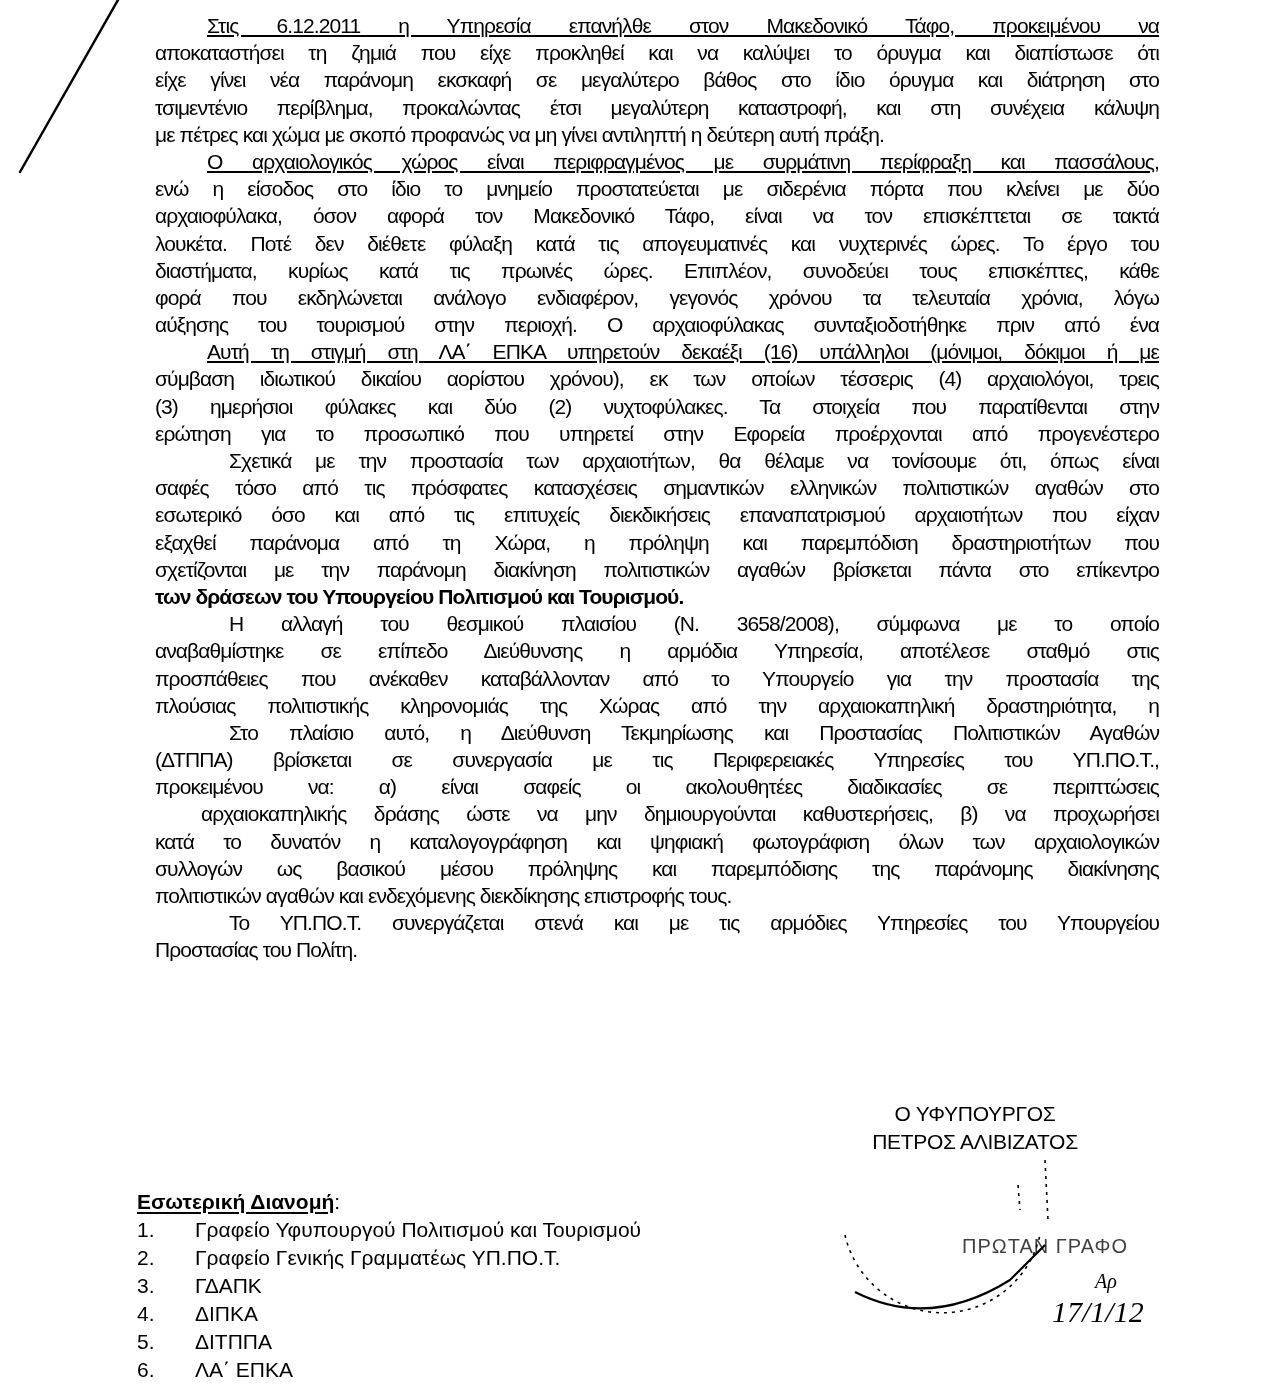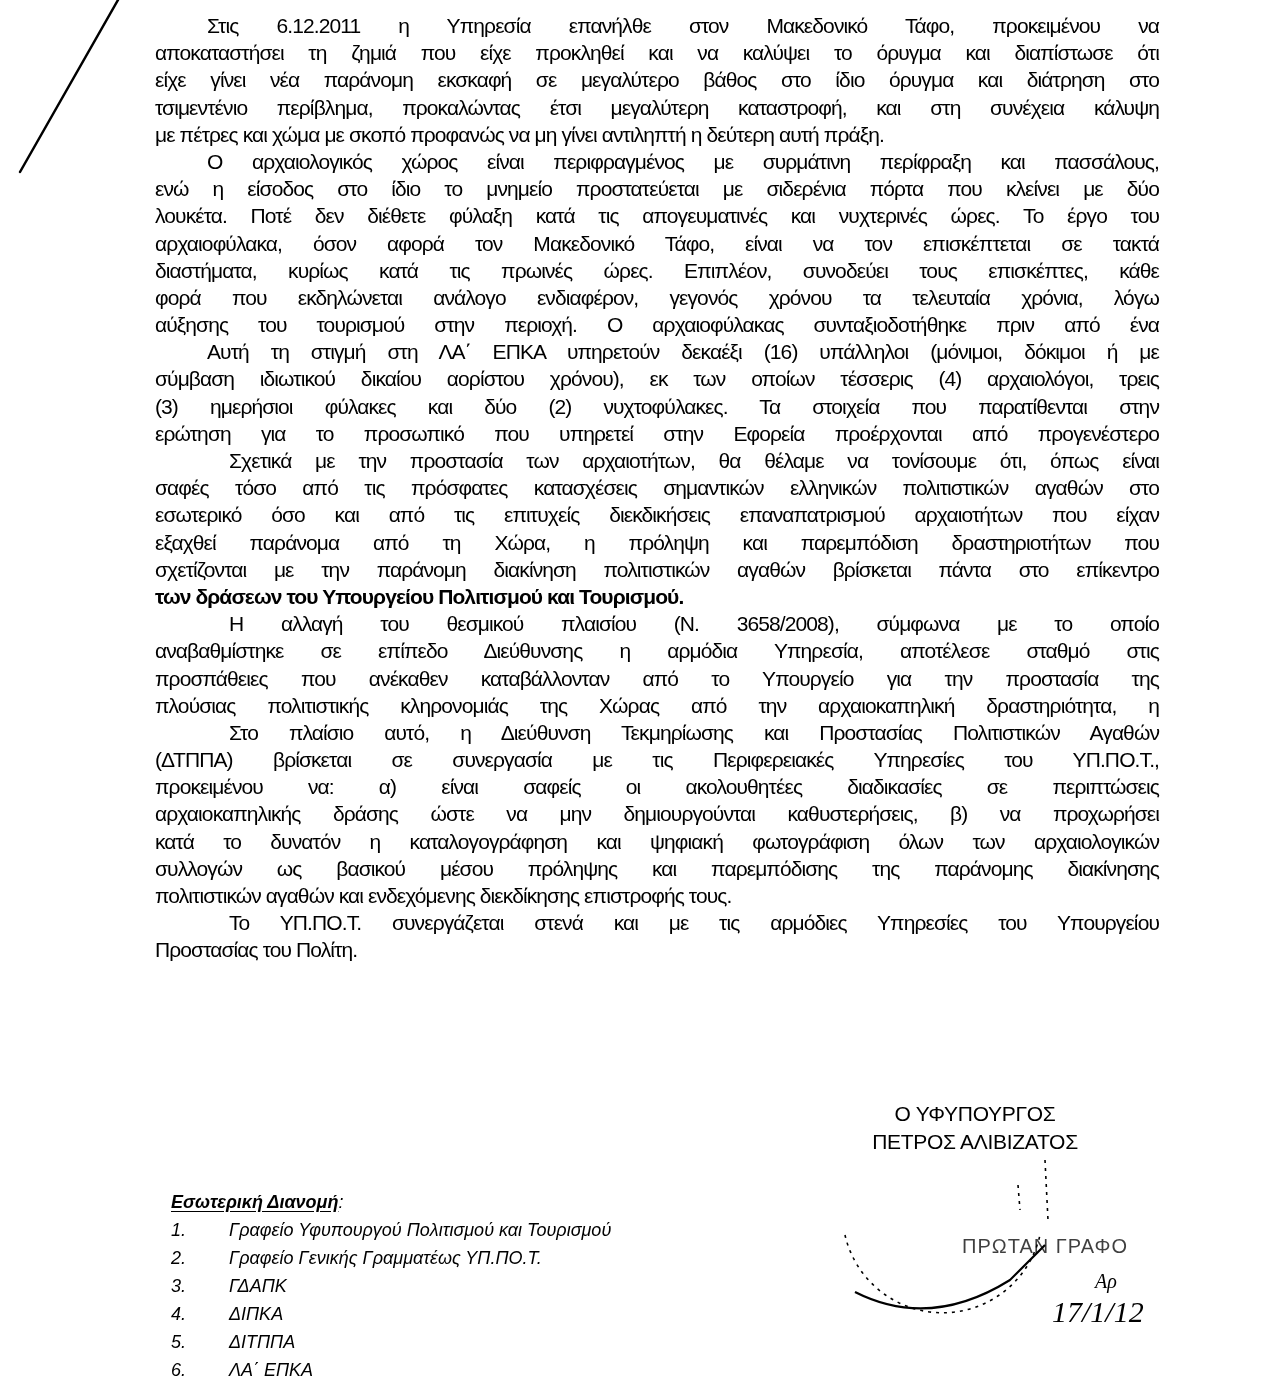--- a/index.html
+++ b/index.html
@@ -6,25 +6,25 @@
   body { width: 1261px; height: 1392px; position: relative; overflow: hidden; color: #000; }
   .page { position: absolute; left: 0; top: 0; width: 1261px; height: 1392px; }
   .margin-line { position: absolute; left: 0; top: 0; width: 140px; height: 190px; }
   .body-text {
     position: absolute; left: 155px; top: 12px; width: 1004px;
     font-family: "Liberation Sans", sans-serif;
     font-size: 21px; line-height: 27.2px; letter-spacing: -0.9px;
   }
   .line { display: block; white-space: nowrap; text-align: justify; text-align-last: justify; height: 27.2px; overflow: visible; }
   .line.last { text-align-last: left; }
-  .line.i1 { padding-left: 52px; }
+  .line.i1 { padding-left: 52px; text-decoration: underline; }
   .line.i2 { padding-left: 74px; }
   .distribution {
-    position: absolute; left: 171px; top: 1188px;
-    font-family: "Liberation Sans", sans-serif; font-size: 18px; line-height: 28px; font-style: italic;
+    position: absolute; left: 137px; top: 1188px;
+    font-family: "Liberation Sans", sans-serif; font-size: 21px; line-height: 28px;
   }
   .dist-heading { font-weight: bold; }
   .dist-heading .u { text-decoration: underline; text-underline-offset: 3px; }
   .dist-item { display: flex; }
   .dist-item .num { width: 58px; }
   .signature {
     position: absolute; left: 830px; top: 1100px; width: 290px;
     font-family: "Liberation Sans", sans-serif; font-size: 21px; line-height: 28px;
     text-align: center; letter-spacing: -0.3px;
   }
@@ -43,22 +43,22 @@
       <div>
         <span class="line i1" style="display: block;"><span style="white-space: nowrap; word-spacing: 0px;">Στις 6.12.2011 η Υπηρεσία επανήλθε στον Μακεδονικό Τάφο, προκειμένου να</span></span>
         <span class="line" style="display: block;"><span style="white-space: nowrap; word-spacing: 0px;">αποκαταστήσει τη ζημιά που είχε προκληθεί και να καλύψει το όρυγμα και διαπίστωσε  ότι</span></span>
         <span class="line" style="display: block;"><span style="white-space: nowrap; word-spacing: 0px;">είχε γίνει νέα παράνομη εκσκαφή σε μεγαλύτερο βάθος στο ίδιο όρυγμα και διάτρηση στο</span></span>
         <span class="line" style="display: block;"><span style="white-space: nowrap; word-spacing: 0px;">τσιμεντένιο περίβλημα, προκαλώντας έτσι μεγαλύτερη καταστροφή, και στη συνέχεια κάλυψη</span></span>
         <span class="line last" style="display: block;"><span style="white-space: nowrap;">με πέτρες και χώμα με σκοπό προφανώς να μη γίνει αντιληπτή η δεύτερη αυτή πράξη.</span></span>
       </div>
       <div>
         <span class="line i1" style="display: block;"><span style="white-space: nowrap; word-spacing: 0px;">Ο αρχαιολογικός χώρος είναι περιφραγμένος με συρμάτινη περίφραξη και πασσάλους,</span></span>
         <span class="line" style="display: block;"><span style="white-space: nowrap; word-spacing: 0px;">ενώ η είσοδος στο ίδιο το μνημείο προστατεύεται με σιδερένια πόρτα που κλείνει με δύο</span></span>
+        <span class="line" style="display: block;"><span style="white-space: nowrap; word-spacing: 0px;">αρχαιοφύλακα, όσον αφορά τον Μακεδονικό Τάφο, είναι να τον επισκέπτεται σε τακτά</span></span>
         <span class="line" style="display: block;"><span style="white-space: nowrap; word-spacing: 0px;">λουκέτα. Ποτέ δεν διέθετε φύλαξη κατά τις απογευματινές και νυχτερινές ώρες. Το έργο του</span></span>
-        <span class="line" style="display: block;"><span style="white-space: nowrap; word-spacing: 0px;">αρχαιοφύλακα, όσον αφορά τον Μακεδονικό Τάφο, είναι να τον επισκέπτεται σε τακτά</span></span>
         <span class="line" style="display: block;"><span style="white-space: nowrap; word-spacing: 0px;">διαστήματα, κυρίως κατά τις πρωινές ώρες. Επιπλέον, συνοδεύει τους επισκέπτες, κάθε</span></span>
         <span class="line" style="display: block;"><span style="white-space: nowrap; word-spacing: 0px;">φορά που εκδηλώνεται ανάλογο ενδιαφέρον, γεγονός χρόνου τα τελευταία χρόνια, λόγω</span></span>
         <span class="line" style="display: block;"><span style="white-space: nowrap; word-spacing: 0px;">αύξησης του τουρισμού στην περιοχή.  Ο αρχαιοφύλακας συνταξιοδοτήθηκε πριν από ένα</span></span>
       </div>
       <div>
         <span class="line i1" style="display: block;"><span style="white-space: nowrap; word-spacing: 0px;">Αυτή τη στιγμή στη ΛΑ΄ ΕΠΚΑ υπηρετούν δεκαέξι (16) υπάλληλοι (μόνιμοι, δόκιμοι ή με</span></span>
         <span class="line" style="display: block;"><span style="white-space: nowrap; word-spacing: 0px;">σύμβαση ιδιωτικού δικαίου αορίστου χρόνου), εκ των οποίων τέσσερις (4) αρχαιολόγοι, τρεις</span></span>
         <span class="line" style="display: block;"><span style="white-space: nowrap; word-spacing: 0px;">(3) ημερήσιοι φύλακες και δύο (2) νυχτοφύλακες. Τα στοιχεία που παρατίθενται στην</span></span>
         <span class="line" style="display: block;"><span style="white-space: nowrap; word-spacing: 0px;">ερώτηση για το προσωπικό που υπηρετεί στην Εφορεία προέρχονται από προγενέστερο</span></span>
       </div>
@@ -73,21 +73,21 @@
       <div>
         <span class="line i2" style="display: block;"><span style="white-space: nowrap; word-spacing: 0px;">Η αλλαγή του θεσμικού πλαισίου (Ν. 3658/2008), σύμφωνα με το οποίο</span></span>
         <span class="line" style="display: block;"><span style="white-space: nowrap; word-spacing: 0px;">αναβαθμίστηκε σε επίπεδο Διεύθυνσης η αρμόδια Υπηρεσία, αποτέλεσε σταθμό στις</span></span>
         <span class="line" style="display: block;"><span style="white-space: nowrap; word-spacing: 0px;">προσπάθειες που ανέκαθεν καταβάλλονταν από το Υπουργείο για την προστασία της</span></span>
         <span class="line" style="display: block;"><span style="white-space: nowrap; word-spacing: 0px; margin-top: 23px;">πλούσιας πολιτιστικής κληρονομιάς της Χώρας από την αρχαιοκαπηλική δραστηριότητα, η</span></span>
       </div>
       <div>
         <span class="line i2" style="display: block;"><span style="white-space: nowrap; word-spacing: 0px;">Στο πλαίσιο αυτό, η Διεύθυνση Τεκμηρίωσης και Προστασίας Πολιτιστικών Αγαθών</span></span>
         <span class="line" style="display: block;"><span style="white-space: nowrap; word-spacing: 0px;">(ΔΤΠΠΑ) βρίσκεται σε συνεργασία με τις Περιφερειακές Υπηρεσίες του ΥΠ.ΠΟ.Τ.,</span></span>
         <span class="line" style="display: block;"><span style="white-space: nowrap; word-spacing: 0px;">προκειμένου να: α) είναι σαφείς οι ακολουθητέες διαδικασίες σε περιπτώσεις</span></span>
-        <span class="line" style="display: block;"><span style="white-space: nowrap; word-spacing: 0px;">αρχαιοκαπηλικής δράσης ώστε να μην δημιουργούνται καθυστερήσεις, β) να προχωρήσει</span></span>
+        <span class="line" style="display: block;"><span style="white-space: nowrap; word-spacing: 0px; margin-left: 46px;">αρχαιοκαπηλικής δράσης ώστε να μην δημιουργούνται καθυστερήσεις, β) να προχωρήσει</span></span>
         <span class="line" style="display: block;"><span style="white-space: nowrap; word-spacing: 0px;">κατά το δυνατόν η καταλογογράφηση και ψηφιακή φωτογράφιση όλων των αρχαιολογικών</span></span>
         <span class="line" style="display: block;"><span style="white-space: nowrap; word-spacing: 0px;">συλλογών ως βασικού μέσου πρόληψης και παρεμπόδισης της παράνομης διακίνησης</span></span>
         <span class="line last" style="display: block;"><span style="white-space: nowrap;">πολιτιστικών αγαθών και ενδεχόμενης διεκδίκησης επιστροφής τους.</span></span>
       </div>
       <div>
         <span class="line i2" style="display: block;"><span style="white-space: nowrap; word-spacing: 0px;">Το ΥΠ.ΠΟ.Τ. συνεργάζεται στενά και με τις αρμόδιες Υπηρεσίες του Υπουργείου</span></span>
         <span class="line last" style="display: block;"><span style="white-space: nowrap;">Προστασίας του Πολίτη.</span></span>
       </div>
     </div>
 

